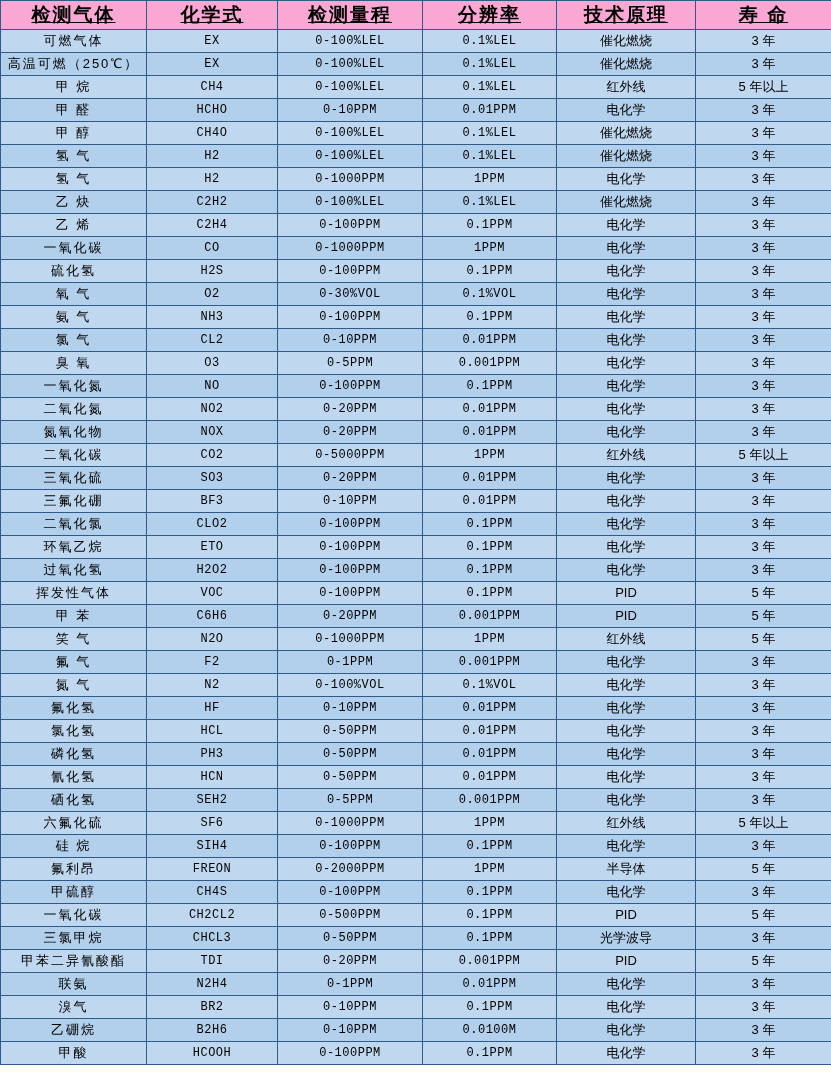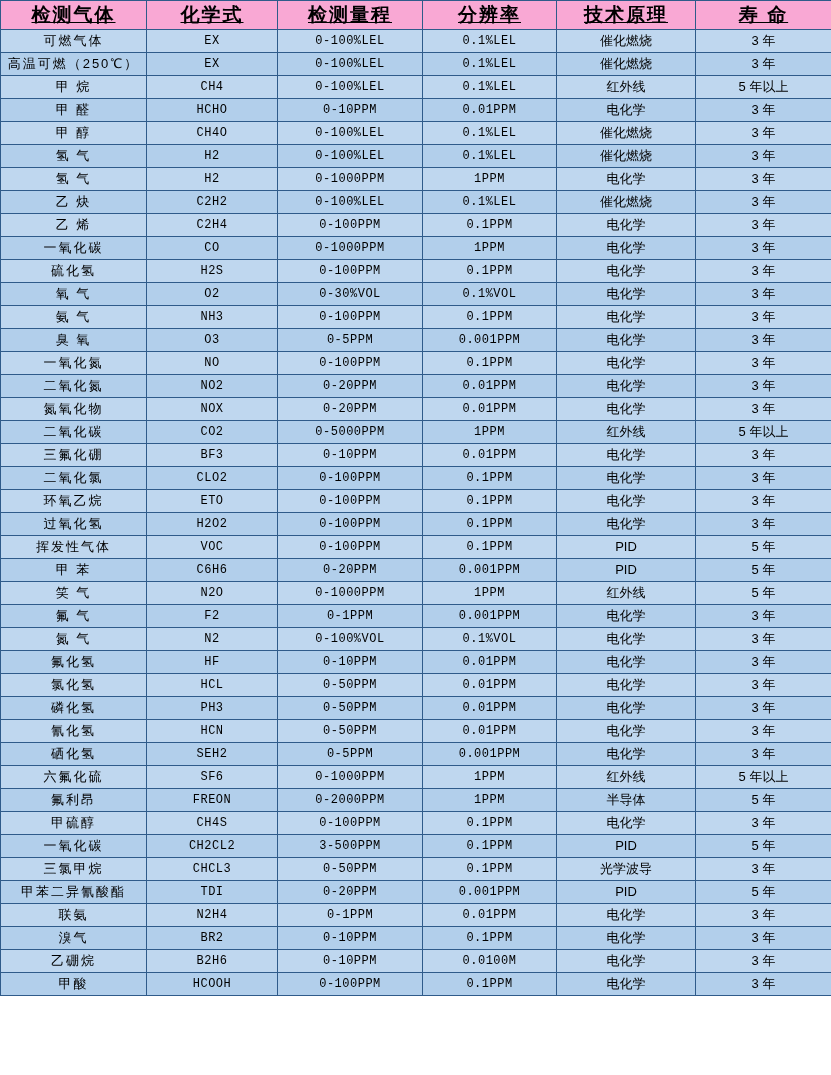--- a/index.html
+++ b/index.html
@@ -180,20 +180,28 @@
       </tr>
       <tr>
         <td class="name">氨 气</td>
         <td class="mono">NH3</td>
         <td class="mono">0-100PPM</td>
         <td class="mono">0.1PPM</td>
         <td>电化学</td>
         <td>3 年</td>
       </tr>
       <tr>
+        <td class="name">氯 气</td>
+        <td class="mono">CL2</td>
+        <td class="mono">0-10PPM</td>
+        <td class="mono">0.01PPM</td>
+        <td>电化学</td>
+        <td>3 年</td>
+      </tr>
+      <tr>
         <td class="name">臭 氧</td>
         <td class="mono">O3</td>
         <td class="mono">0-5PPM</td>
         <td class="mono">0.001PPM</td>
         <td>电化学</td>
         <td>3 年</td>
       </tr>
       <tr>
         <td class="name">一氧化氮</td>
         <td class="mono">NO</td>
@@ -218,20 +226,28 @@
         <td>电化学</td>
         <td>3 年</td>
       </tr>
       <tr>
         <td class="name">二氧化碳</td>
         <td class="mono">CO2</td>
         <td class="mono">0-5000PPM</td>
         <td class="mono">1PPM</td>
         <td>红外线</td>
         <td>5 年以上</td>
+      </tr>
+      <tr>
+        <td class="name">三氧化硫</td>
+        <td class="mono">SO3</td>
+        <td class="mono">0-20PPM</td>
+        <td class="mono">0.01PPM</td>
+        <td>电化学</td>
+        <td>3 年</td>
       </tr>
       <tr>
         <td class="name">三氟化硼</td>
         <td class="mono">BF3</td>
         <td class="mono">0-10PPM</td>
         <td class="mono">0.01PPM</td>
         <td>电化学</td>
         <td>3 年</td>
       </tr>
       <tr>
@@ -340,39 +356,47 @@
       </tr>
       <tr>
         <td class="name">六氟化硫</td>
         <td class="mono">SF6</td>
         <td class="mono">0-1000PPM</td>
         <td class="mono">1PPM</td>
         <td>红外线</td>
         <td>5 年以上</td>
       </tr>
       <tr>
+        <td class="name">硅 烷</td>
+        <td class="mono">SIH4</td>
+        <td class="mono">0-100PPM</td>
+        <td class="mono">0.1PPM</td>
+        <td>电化学</td>
+        <td>3 年</td>
+      </tr>
+      <tr>
         <td class="name">氟利昂</td>
         <td class="mono">FREON</td>
         <td class="mono">0-2000PPM</td>
         <td class="mono">1PPM</td>
         <td>半导体</td>
         <td>5 年</td>
       </tr>
       <tr>
         <td class="name">甲硫醇</td>
         <td class="mono">CH4S</td>
         <td class="mono">0-100PPM</td>
         <td class="mono">0.1PPM</td>
         <td>电化学</td>
         <td>3 年</td>
       </tr>
       <tr>
         <td class="name">一氧化碳</td>
         <td class="mono">CH2CL2</td>
-        <td class="mono">3-500PPM</td>
+        <td class="mono">0-500PPM</td>
         <td class="mono">0.1PPM</td>
         <td>PID</td>
         <td>5 年</td>
       </tr>
       <tr>
         <td class="name">三氯甲烷</td>
         <td class="mono">CHCL3</td>
         <td class="mono">0-50PPM</td>
         <td class="mono">0.1PPM</td>
         <td>光学波导</td>

